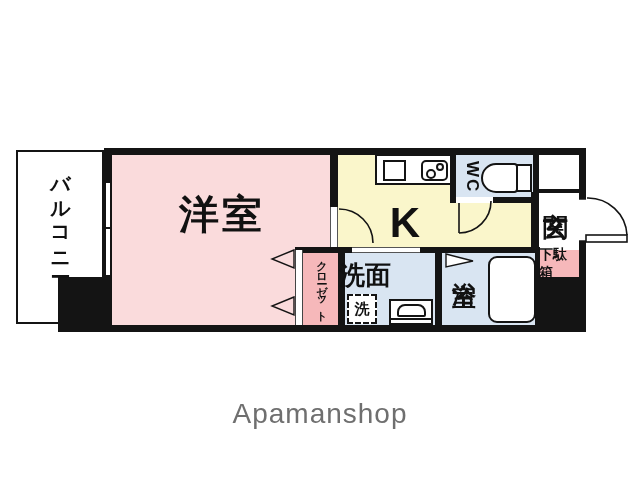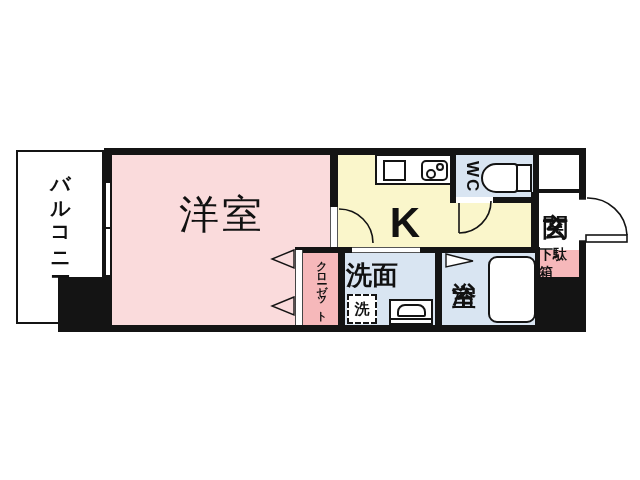--- a/index.html
+++ b/index.html
@@ -83,31 +83,32 @@
     <rect x="586" y="235" width="41" height="7" fill="#fff" stroke="#141414" stroke-width="1.6"></rect>
     <path d="M 627 235 A 39 39 0 0 0 587 198" fill="none" stroke="#141414" stroke-width="1.6"></path>
     <path d="M 446 254 L 473 261 L 446 267 Z" fill="#ffffff" stroke="#141414" stroke-width="1.4"></path>
     <path d="M 294 250 L 272 259 L 294 268 Z" fill="none" stroke="#141414" stroke-width="1.4"></path>
     <path d="M 294 297 L 272 306 L 294 315 Z" fill="none" stroke="#141414" stroke-width="1.4"></path>
   </svg>
 
   <div class="abs lbl vtext" style="left:48px;top:162px;height:125px;font-size:20px;font-weight:bold;letter-spacing:3px;">バルコニー</div>
 
   <div class="abs lbl" style="left:112px;top:193px;width:220px;text-align:center;line-height:1.08;">
-    <div style="font-size:40px;font-weight:normal;letter-spacing:3px;">洋室</div>
+    <div style="font-size:40px;font-weight:bold;letter-spacing:3px;">洋室</div>
   </div>
 
   <div class="abs lbl" style="left:350px;top:199px;width:110px;text-align:center;font-size:42px;font-weight:bold;">K</div>
 
   <div class="abs lbl vtext" style="left:458px;top:154px;width:24px;height:46px;font-size:17px;font-weight:bold;letter-spacing:2px;text-align:center;">WC</div>
 
   <div class="abs lbl vtext" style="left:545px;top:193px;width:28px;height:58px;font-size:25px;font-weight:bold;letter-spacing:2px;">玄関</div>
 
   <div class="abs lbl flexc" style="left:539px;top:250px;width:40px;height:27px;font-size:14px;font-weight:bold;">下駄箱</div>
 
   <div class="abs lbl vtext" style="left:313px;top:253px;width:16px;height:74px;font-size:11px;font-weight:600;">クローゼット</div>
 
-  <div class="abs lbl" style="left:326px;top:258px;width:92px;text-align:center;font-size:26px;font-weight:bold;">洗面</div>
+  <div class="abs lbl" style="left:339px;top:258px;width:92px;text-align:left;font-size:26px;font-weight:bold;">洗面</div>
 
   <div class="abs lbl vtext" style="left:452px;top:262px;width:28px;height:62px;font-size:24px;font-weight:bold;letter-spacing:2px;">浴室</div>
 
+  <div class="abs" style="left:0;top:398px;width:640px;text-align:center;font-size:28px;color:#6f6f6f;letter-spacing:1px;z-index:6;font-family:'Liberation Sans','DejaVu Sans',sans-serif;">Apamanshop</div>
 
 </div>
 
 </body></html>

